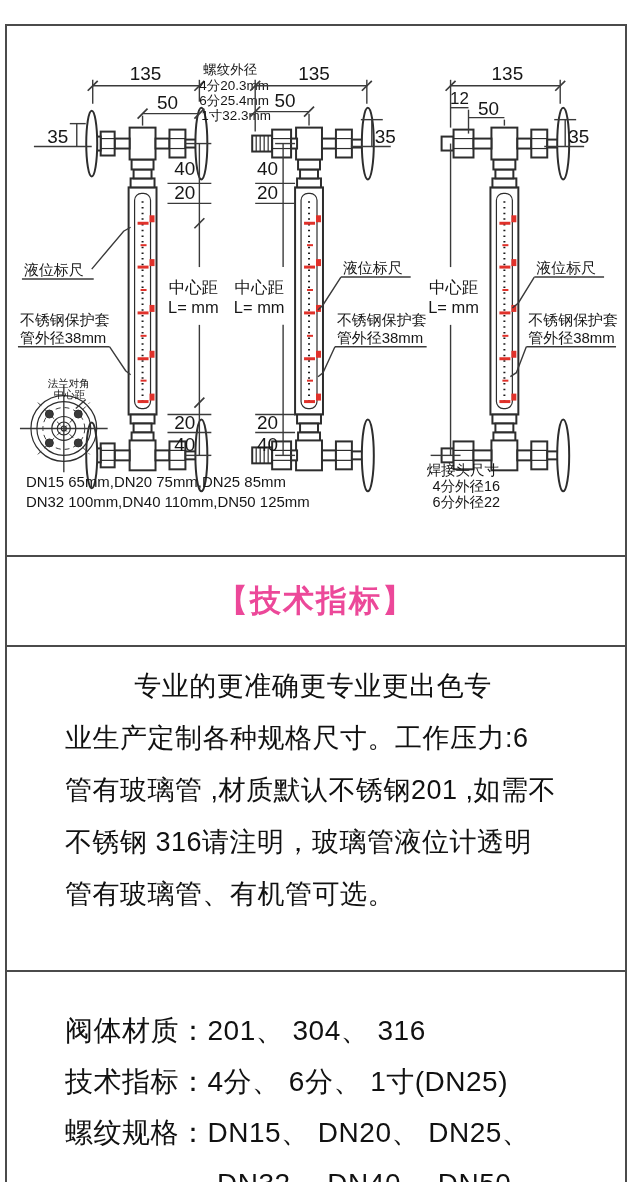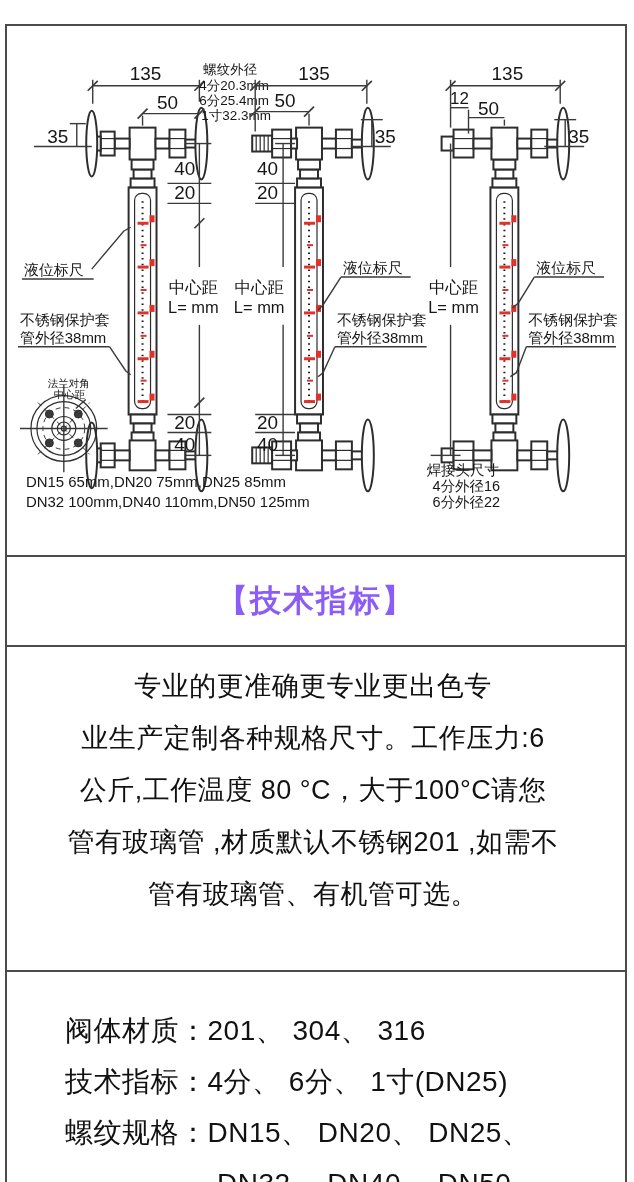--- a/index.html
+++ b/index.html
@@ -1,23 +1,23 @@
 <!DOCTYPE html>
 <html><head>
 <meta charset="utf-8">
 <style>
   html,body{margin:0;padding:0;background:#fff;}
   body{width:634px;height:1182px;position:relative;font-family:"Liberation Sans",sans-serif;color:#111;}
   .frame{position:absolute;left:5px;top:24px;width:622px;height:1164px;border:2px solid #4b4b4b;box-sizing:border-box;background:#fff;}
   .sec-diagram{position:relative;height:529px;overflow:hidden;}
   .sec-diagram svg{position:absolute;left:0;top:0;width:100%;height:100%;}
   .sec-heading{height:90px;border-top:2px solid #4b4b4b;box-sizing:border-box;display:flex;align-items:center;justify-content:center;}
-  .heading-title{font-size:31px;font-weight:600;letter-spacing:2px;color:#8b5cf6;}
+  .heading-title{font-size:31px;font-weight:600;letter-spacing:2px;color:#ec4899;}
   .sec-paragraph{height:325px;border-top:2px solid #4b4b4b;box-sizing:border-box;padding:13px 64px 0 58px;}
-  .para-line{font-size:27px;line-height:52px;letter-spacing:0.5px;white-space:nowrap;text-align:center;}
+  .para-line{font-size:27px;line-height:52px;letter-spacing:0.5px;white-space:nowrap;}
   .para-line.centered{text-align:center;}
   .sec-specs{height:260px;border-top:2px solid #4b4b4b;box-sizing:border-box;padding:33px 0 0 58px;}
   .spec-line{font-size:28px;line-height:51px;letter-spacing:0.5px;white-space:nowrap;}
   .spec-line.indent{padding-left:152px;}
 
   
   .s2{fill:#fff;stroke:#2d2d2d;stroke-width:2;}
   .s1{fill:none;stroke:#2d2d2d;stroke-width:1.2;}
   .dot{stroke:#1a1a1a;stroke-width:2;stroke-dasharray:1.5,4.2;fill:none;}
   .redmark{stroke:#e0312a;stroke-width:3;}
@@ -307,22 +307,22 @@
     </svg>
   </div>
 
   <div class="sec-heading">
     <div class="heading-title">【技术指标】</div>
   </div>
 
   <div class="sec-paragraph">
     <div class="para-line centered">专业的更准确更专业更出色专</div>
     <div class="para-line">业生产定制各种规格尺寸。工作压力:6</div>
-    <div class="para-line">公斤,工作温度 80 °C，大于100°C请您</div>
     <div class="para-line">管有玻璃管 ,材质默认不锈钢201 ,如需不</div>
+    <div class="para-line">不锈钢 316请注明，玻璃管液位计透明</div>
     <div class="para-line">管有玻璃管、有机管可选。</div>
   </div>
 
   <div class="sec-specs">
     <div class="spec-line">阀体材质：201、 304、 316</div>
     <div class="spec-line">技术指标：4分、 6分、 1寸(DN25)</div>
     <div class="spec-line">螺纹规格：DN15、 DN20、 DN25、</div>
     <div class="spec-line indent">DN32、 DN40、 DN50</div>
   </div>
 

